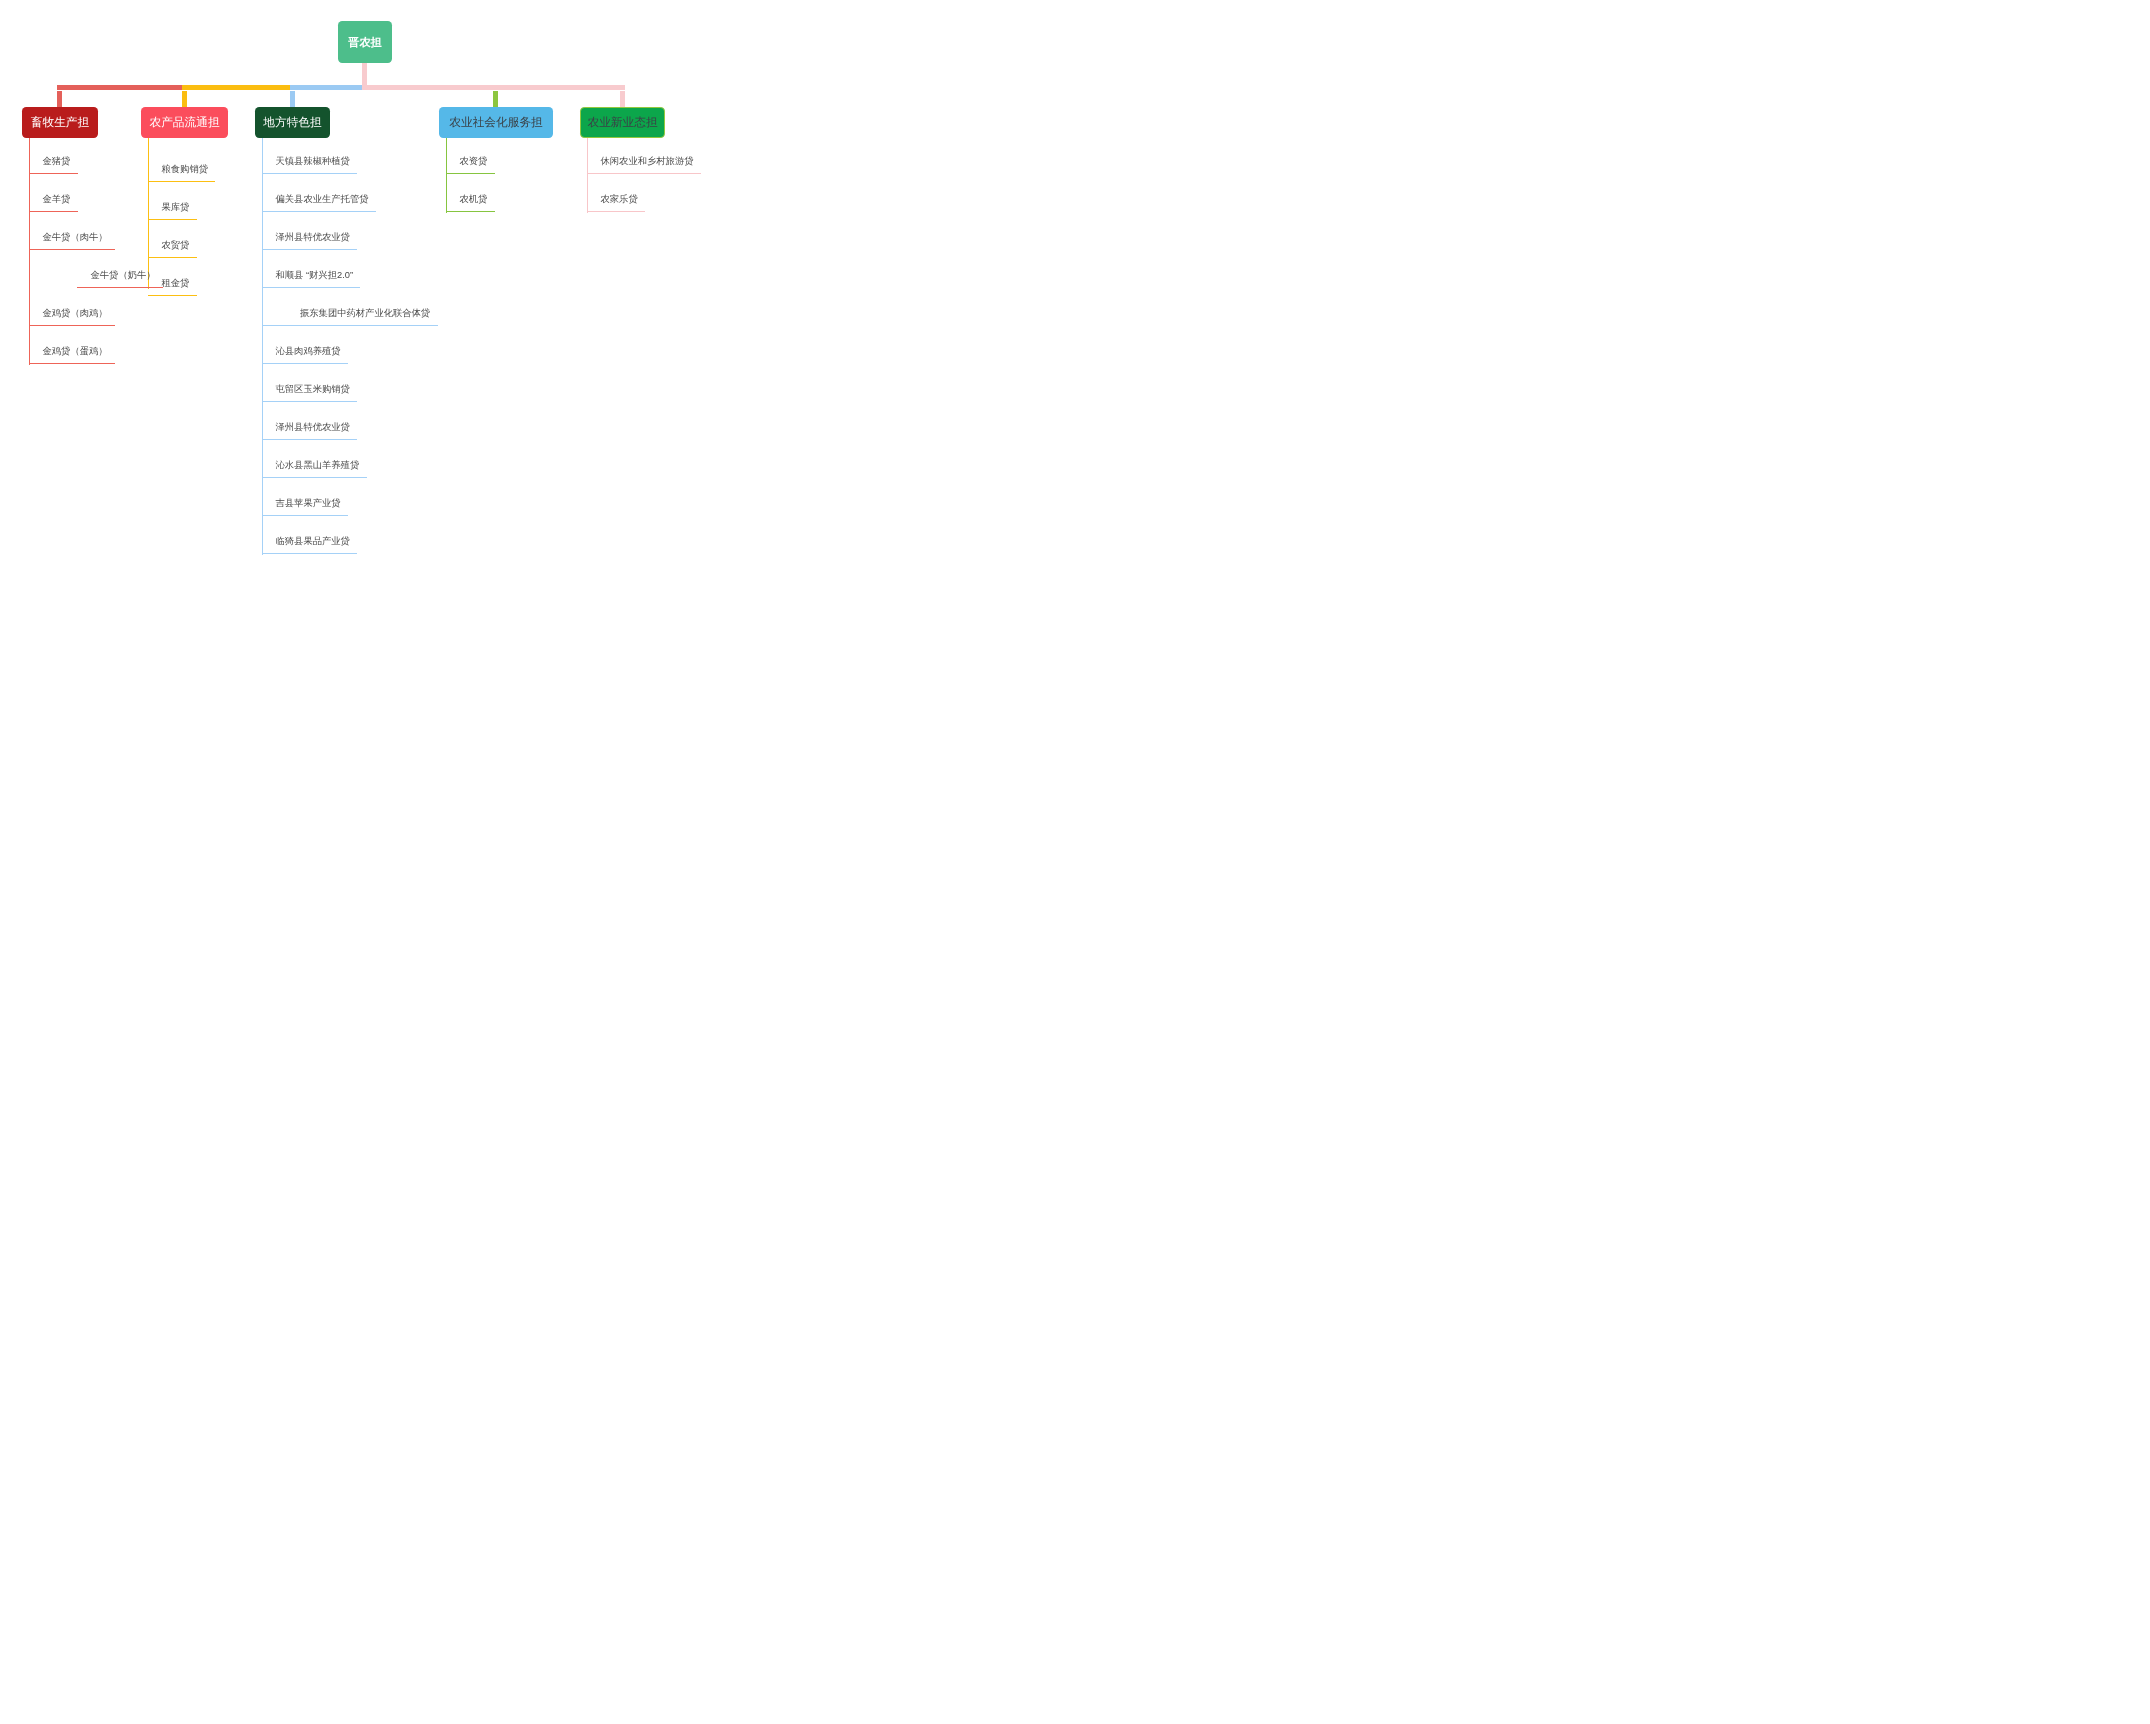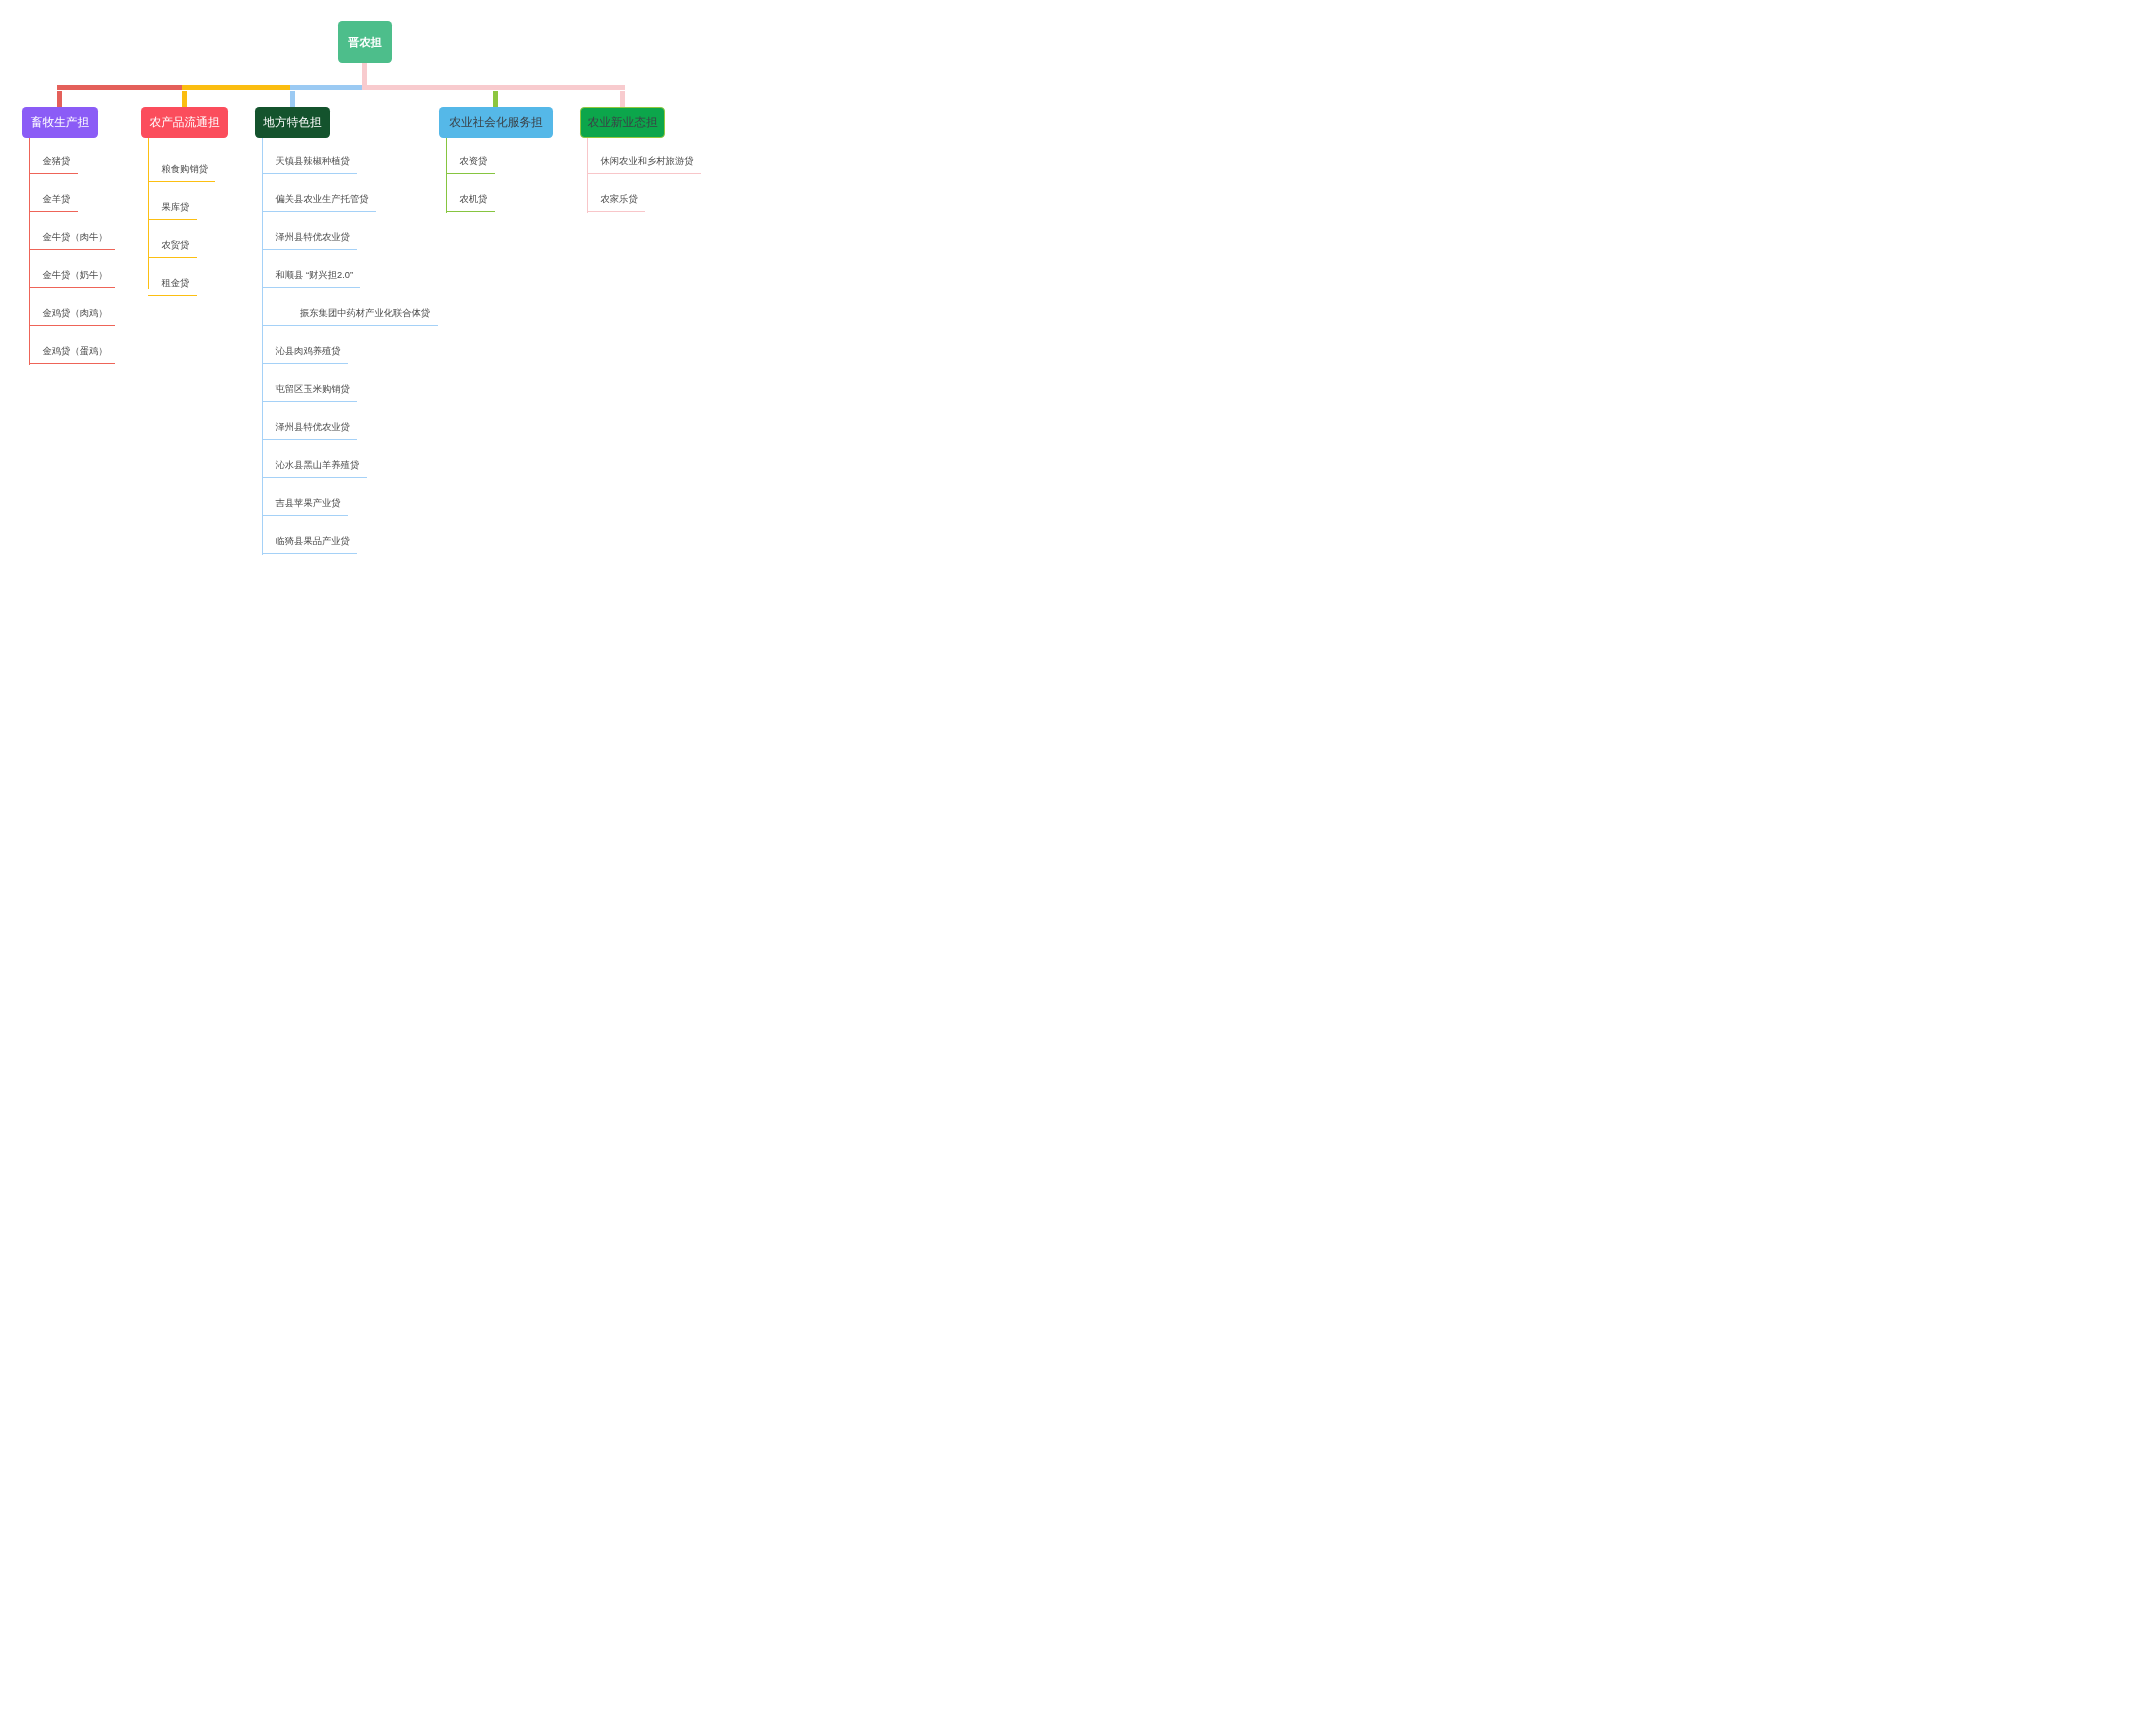--- a/index.html
+++ b/index.html
@@ -47,35 +47,35 @@
     <div class="seg" style="left: 290px; top: 85px; width: 78px; height: 5.1px; background: rgb(155, 202, 243); z-index: 4;"></div>
     <div class="seg" style="left: 290px; top: 91px; width: 5.1px; height: 17px; background: rgb(155, 202, 243); z-index: 4;"></div>
     <div class="seg" style="left: 362px; top: 85px; width: 136px; height: 5.1px; background: rgb(140, 198, 63); z-index: 1;"></div>
     <div class="seg" style="left: 493px; top: 91px; width: 5.1px; height: 17px; background: rgb(140, 198, 63); z-index: 1;"></div>
     <div class="seg" style="left: 362px; top: 85px; width: 263px; height: 5.1px; background: rgb(248, 203, 206); z-index: 5;"></div>
     <div class="seg" style="left: 620px; top: 91px; width: 5.1px; height: 17px; background: rgb(248, 203, 206); z-index: 5;"></div>
     <div class="seg" style="left: 362px; top: 63px; width: 5.1px; height: 23px; background: rgb(248, 203, 206); z-index: 6;"></div>
     <div class="node root-node" style="left: 338px; top: 21px; width: 54px; height: 42px; background: rgb(77, 190, 139); color: rgb(255, 255, 255); font-weight: bold;">
       <span>晋农担</span>
     </div>
-    <div class="node branch-node" style="left: 22px; top: 107px; width: 76px; height: 31px; background: #8b5cf6; color: rgb(255, 255, 255);">
+    <div class="node branch-node" style="left: 22px; top: 107px; width: 76px; height: 31px; background: #b91c1c; color: rgb(255, 255, 255);">
       <span>畜牧生产担</span>
     </div>
     <div class="vline" style="left: 29px; top: 138px; height: 227px; background: rgb(238, 100, 88);"></div>
     <div class="kids" style="left: 29px; top: 138px;">
       <div class="kid" style="height: 36px; border-bottom: 0.9px solid rgb(238, 100, 88);">
         <span>金猪贷</span>
       </div>
       <div class="kid" style="height: 38px; border-bottom: 0.9px solid rgb(238, 100, 88);">
         <span>金羊贷</span>
       </div>
       <div class="kid" style="height: 38px; border-bottom: 0.9px solid rgb(238, 100, 88);">
         <span>金牛贷（肉牛）</span>
       </div>
-      <div class="kid" style="height: 38px; border-bottom: 0.9px solid rgb(238, 100, 88);">
+      <div class="kid" style="height: 38px; border-bottom: 0.9px solid rgb(238, 100, 88); margin-left: 48px;">
         <span>金牛贷（奶牛）</span>
       </div>
       <div class="kid" style="height: 38px; border-bottom: 0.9px solid rgb(238, 100, 88);">
         <span>金鸡贷（肉鸡）</span>
       </div>
       <div class="kid" style="height: 38px; border-bottom: 0.9px solid rgb(238, 100, 88);">
         <span>金鸡贷（蛋鸡）</span>
       </div>
     </div>
     <div class="node branch-node" style="left: 141px; top: 107px; width: 87px; height: 31px; background: rgb(251, 77, 92); color: rgb(255, 255, 255);">

